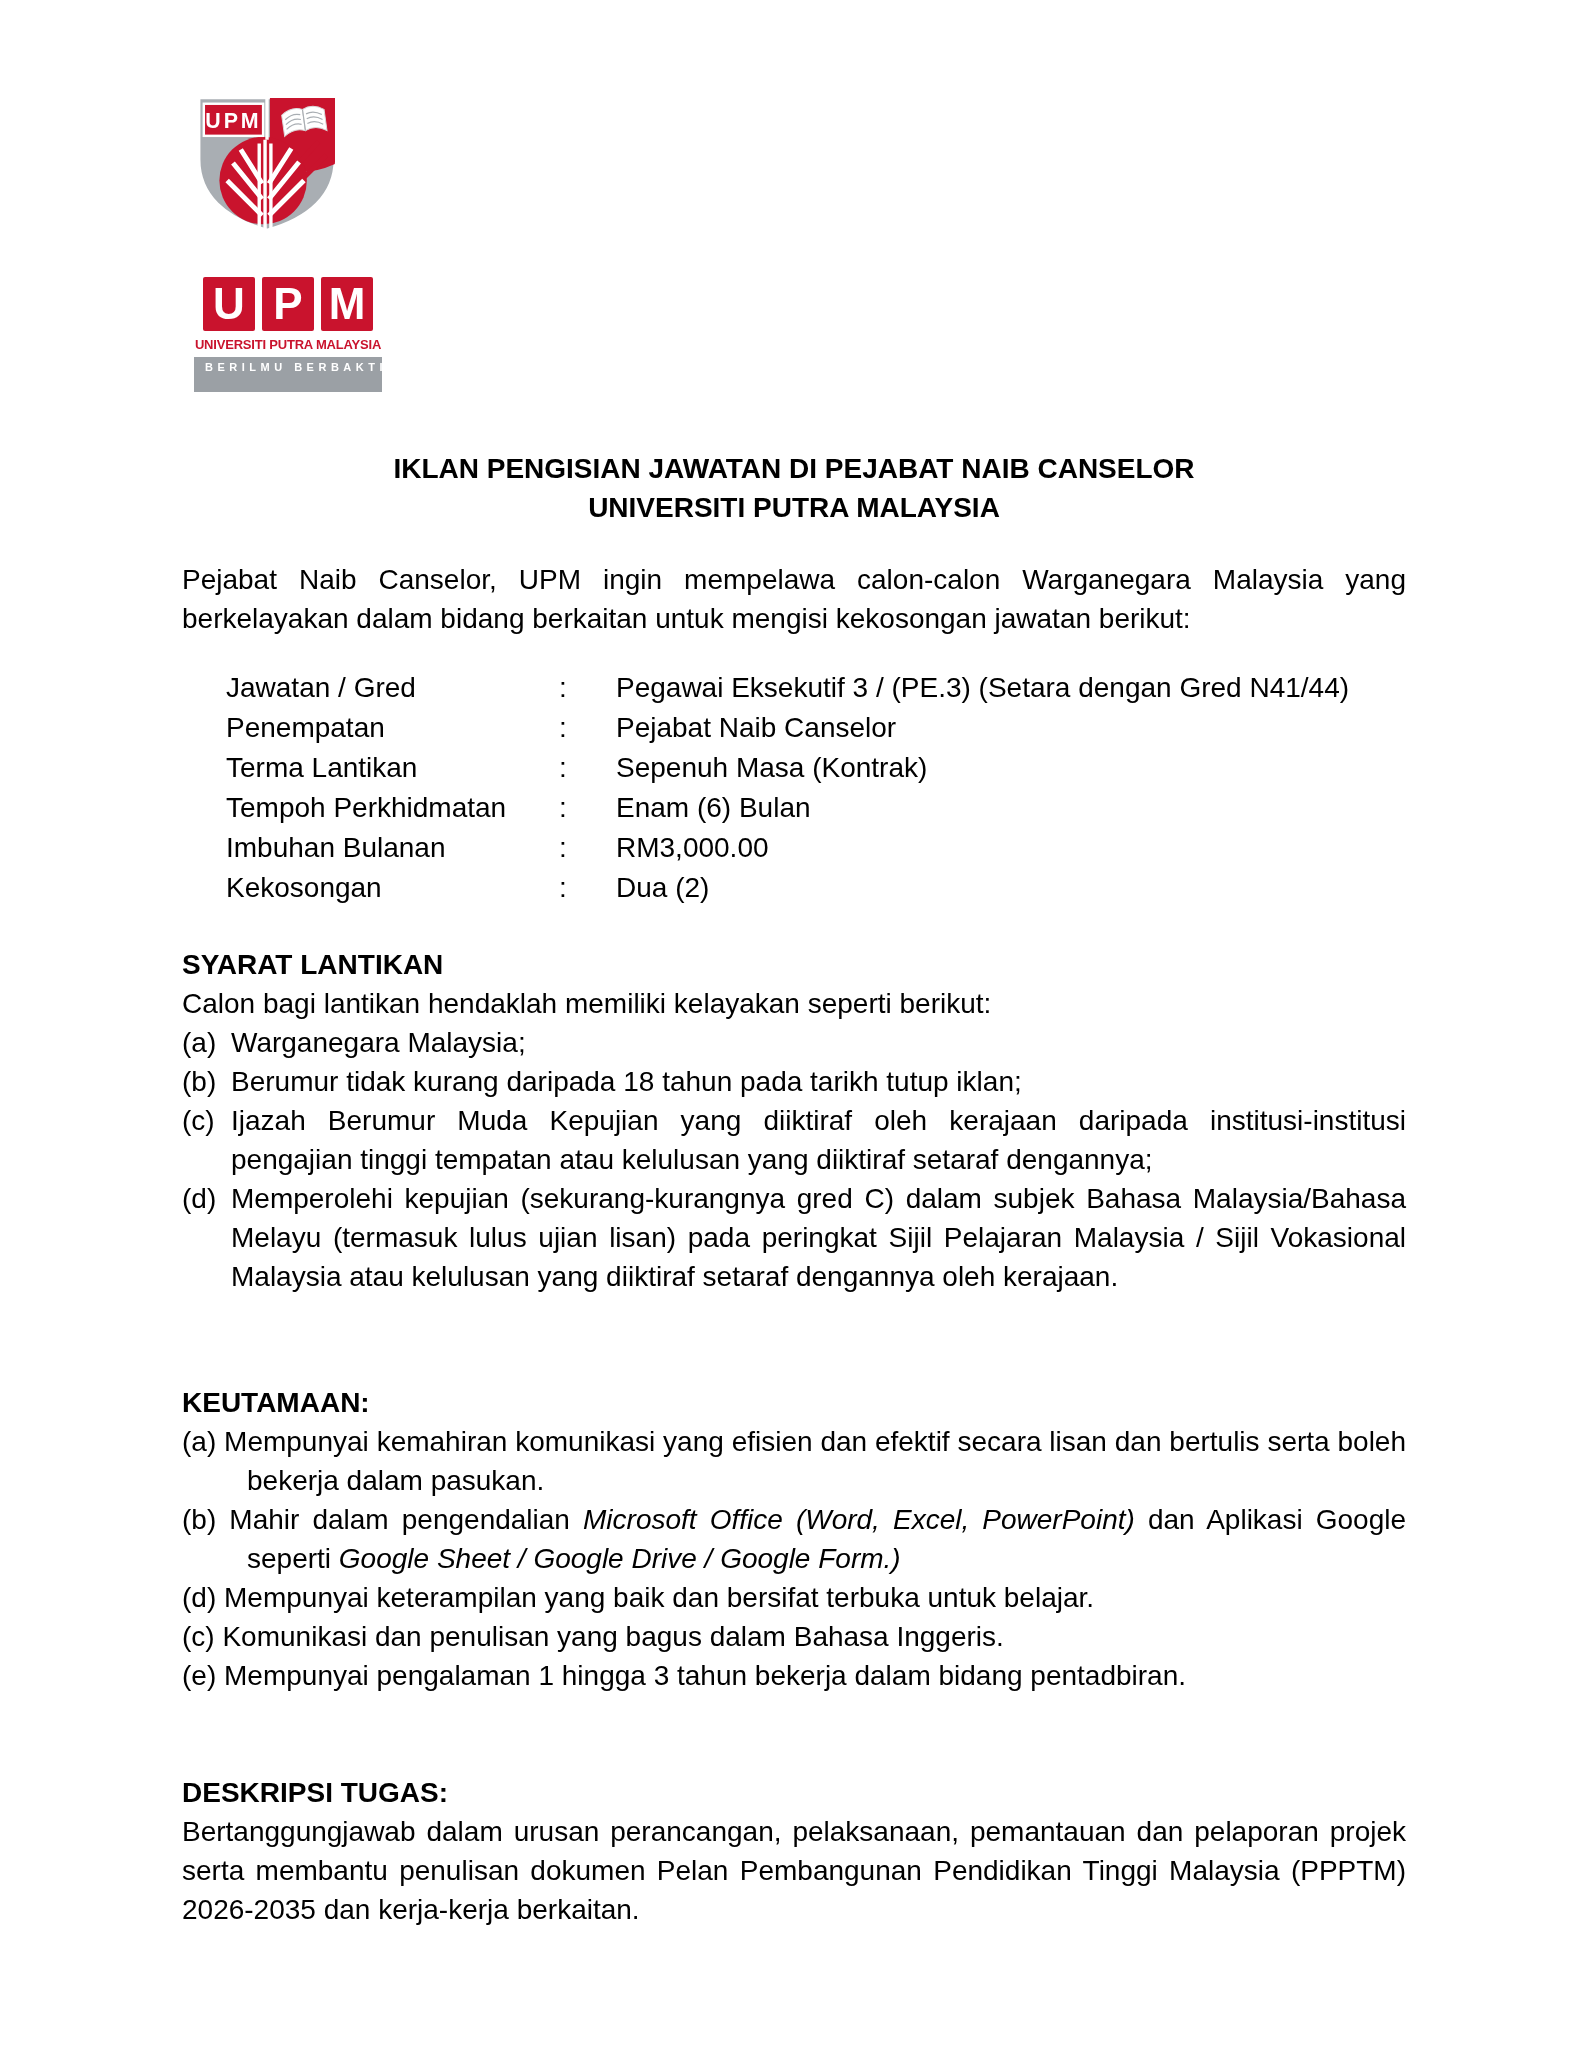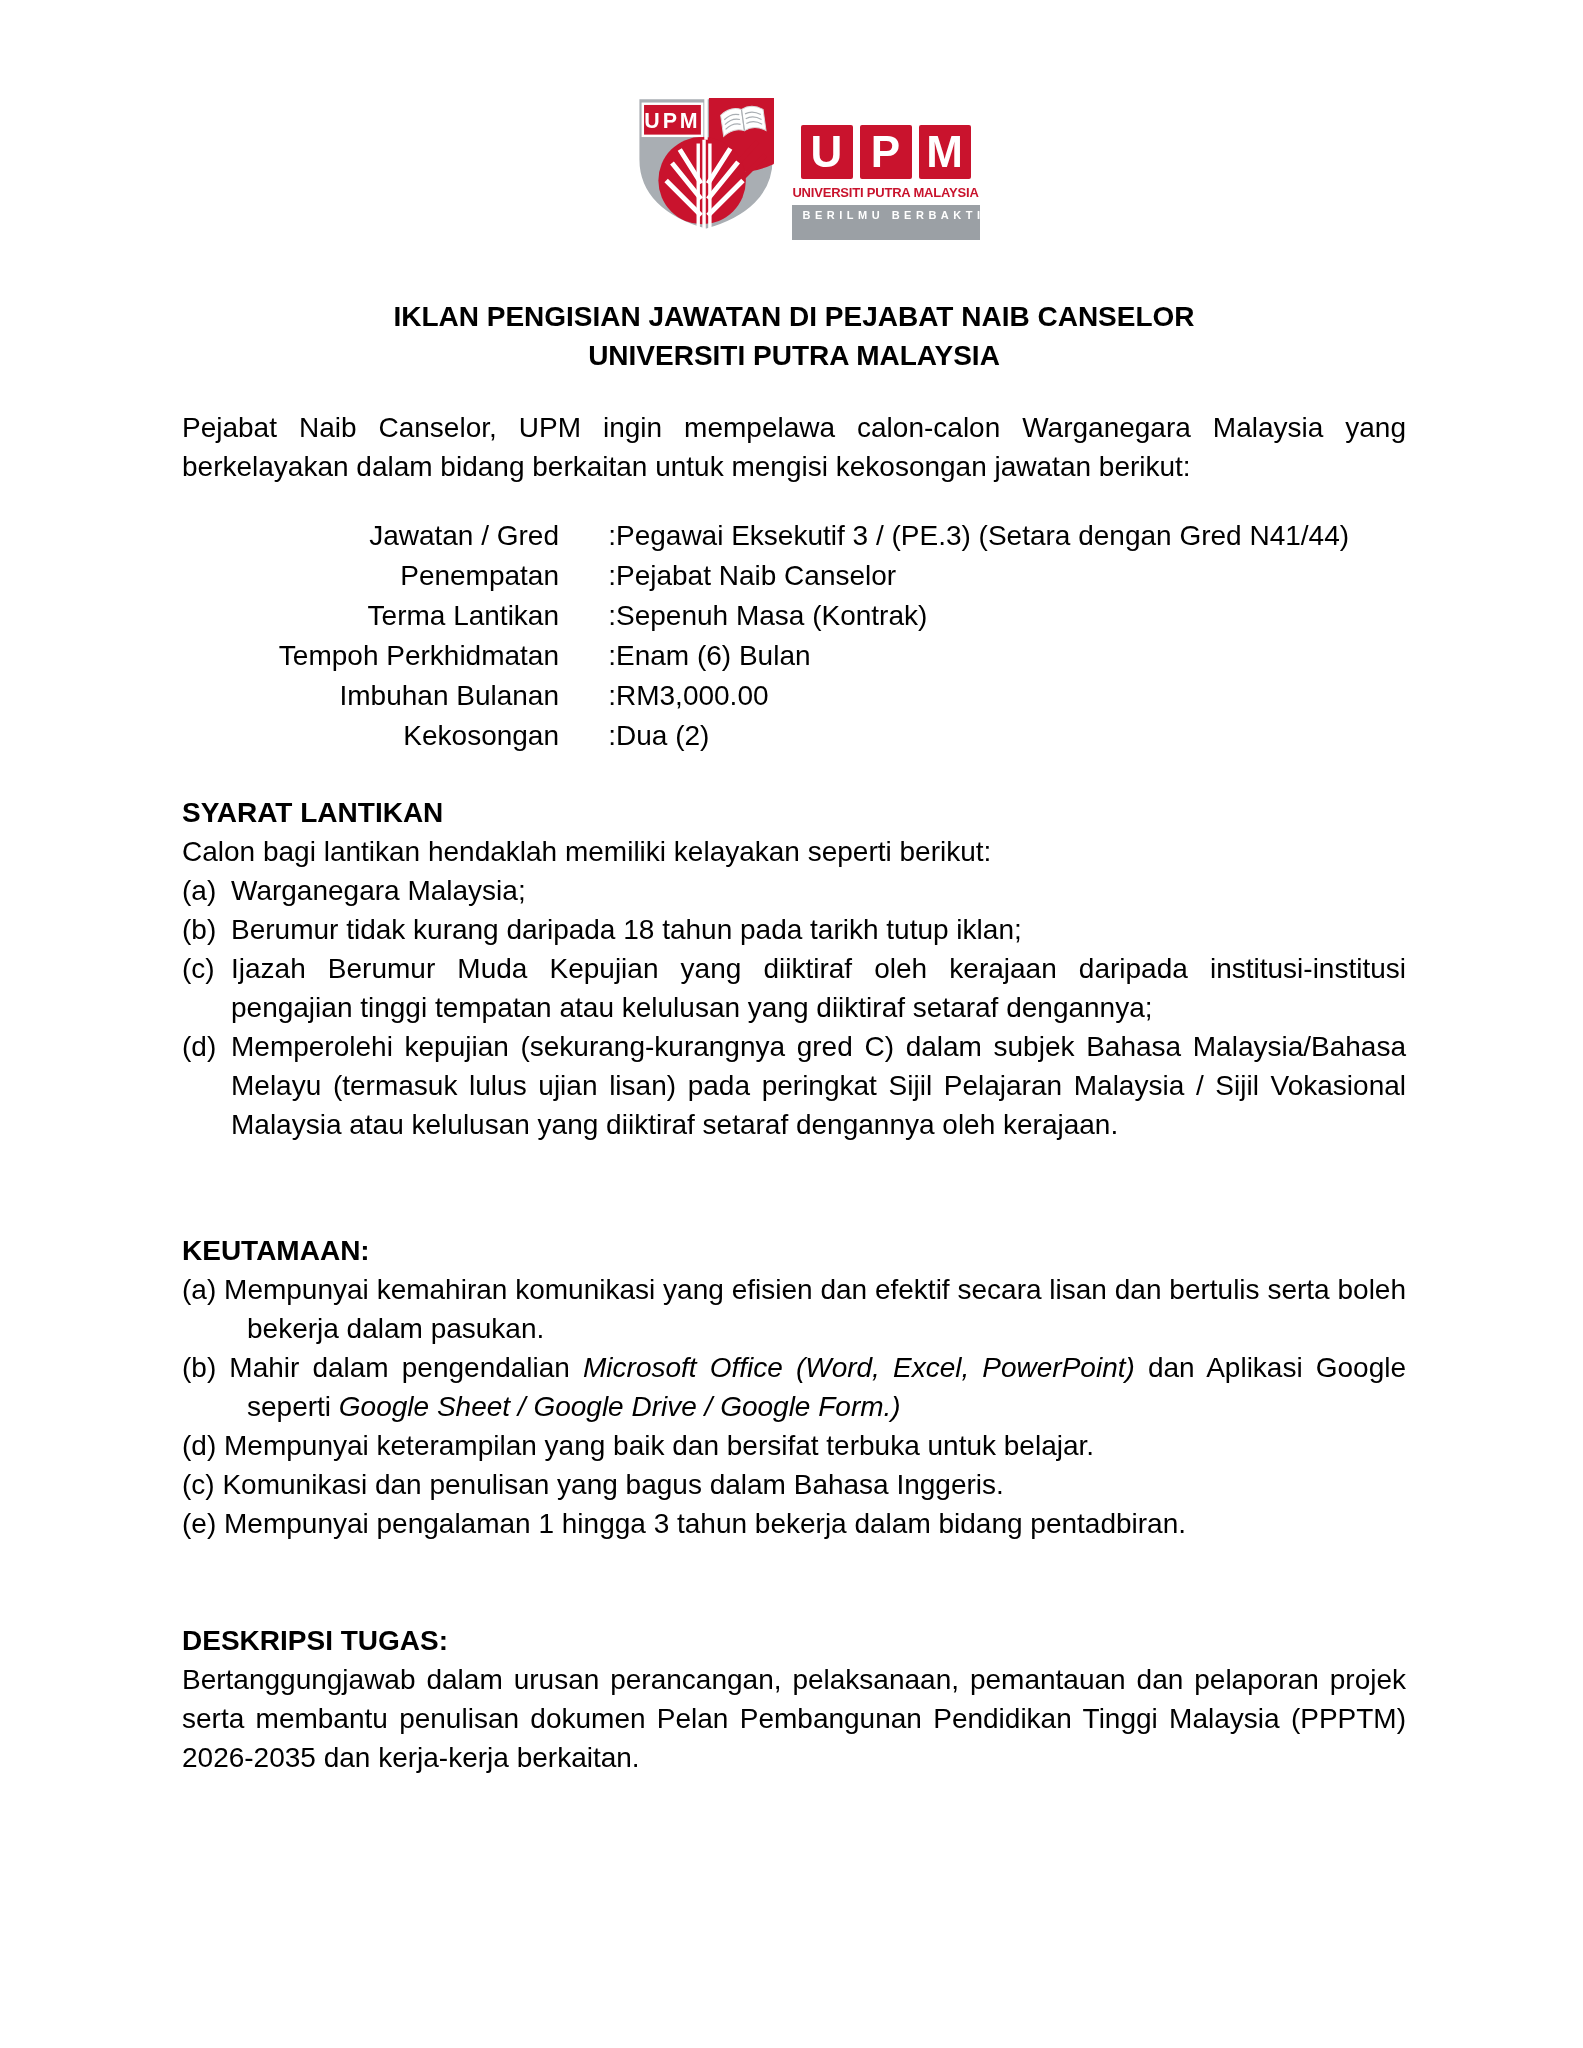--- a/index.html
+++ b/index.html
@@ -10,37 +10,37 @@
   }
   html,body{margin:0;padding:0;background:#ffffff;}
   .page{
     width:1583px;height:2048px;background:#ffffff;position:relative;
     font-family:"Liberation Sans","DejaVu Sans",sans-serif;
     color:var(--ink);font-size:28px;line-height:39px;
     box-sizing:border-box;padding:0 177px 0 182px;overflow:hidden;
   }
   
   .logo{display:flex;justify-content:center;align-items:flex-start;gap:13px;
-        margin:0 auto;padding-top:95px;transform:translateX(12px);}
+        margin:0 auto;padding-top:95px;transform:translateX(12px);flex-direction:column;}
   .crest{flex:0 0 auto;}
   .wordmark{display:flex;flex-direction:column;align-items:center;margin-top:30px;}
   .wm-letters{display:flex;gap:7px;}
   .wm-box{width:52px;height:54px;background:var(--red);color:#fff;
           font-weight:bold;font-size:44px;line-height:54px;text-align:center;
           border-radius:2px;}
   .wm-name{color:var(--red);font-weight:bold;font-size:13px;line-height:18px;
            letter-spacing:-0.2px;white-space:nowrap;margin-top:5px;}
   .wm-motto{background:var(--bar-gray);color:#fff;font-weight:bold;font-size:11px;
             line-height:13px;letter-spacing:4.5px;white-space:nowrap;text-align:center;
             padding:4px 8px 18px 11px;margin-top:3px;width:169px;}
   
   .title{margin-top:57px;text-align:center;font-weight:bold;}
   .intro{margin-top:33px;text-align:justify;}
   .details{margin-top:30px;padding-left:44px;}
-  .d-row{display:flex;line-height:40px;text-align:right;}
+  .d-row{display:flex;line-height:40px;}
   .d-label{width:333px;flex:0 0 auto;}
   .d-colon{width:57px;flex:0 0 auto;}
   .d-value{white-space:nowrap;}
   .sec-heading{font-weight:bold;}
   .syarat{margin-top:37px;}
   .keutamaan{margin-top:87px;}
   .deskripsi{margin-top:78px;}
   .deskripsi .body-par{text-align:justify;}
   .list{margin:0;}
   .item{text-align:justify;}

